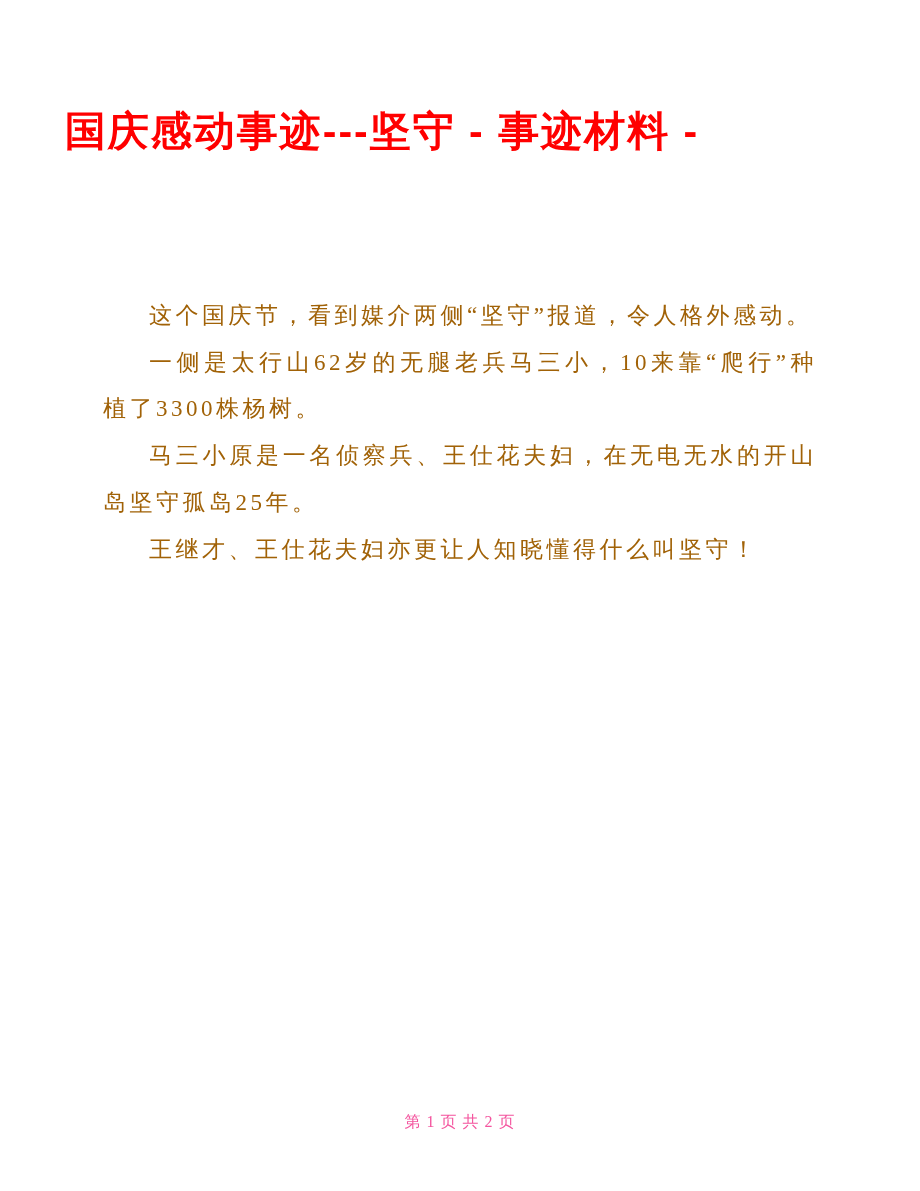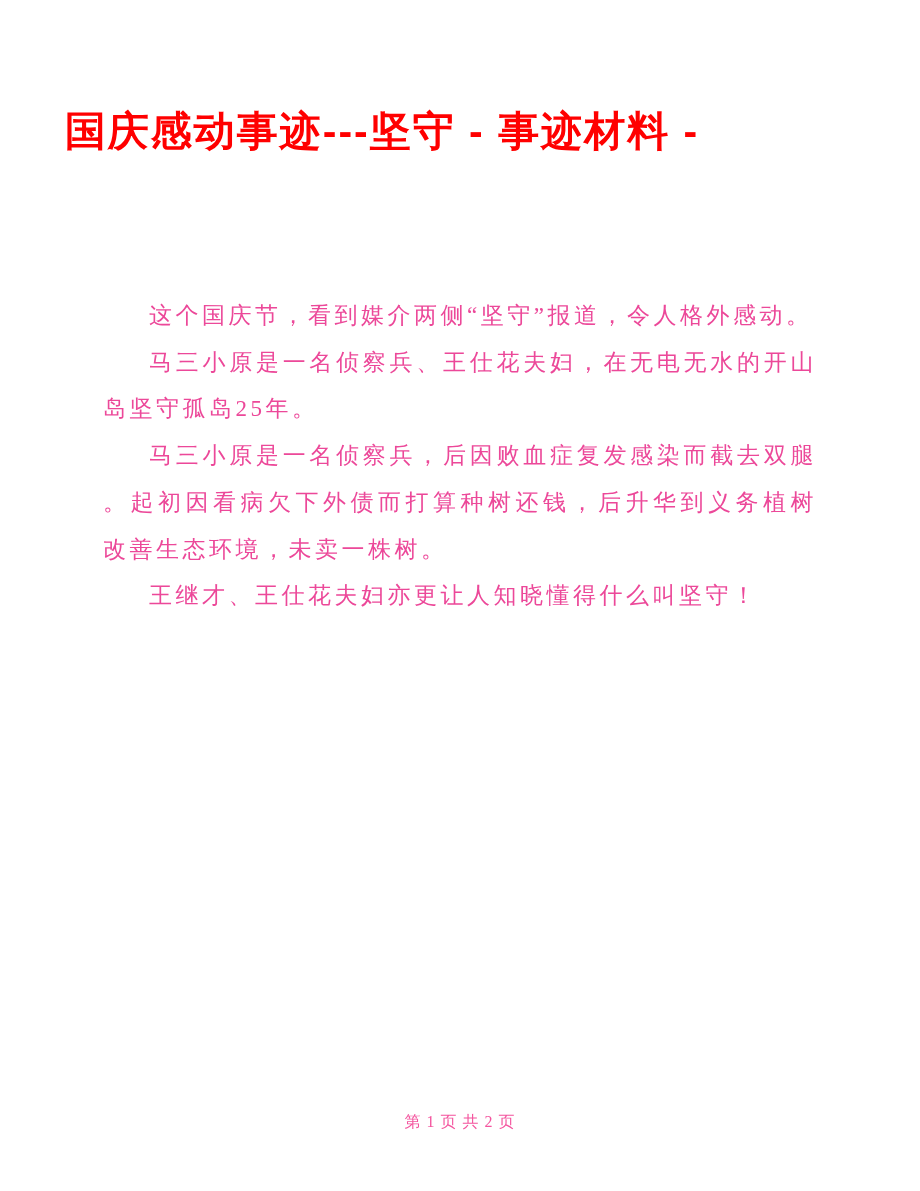--- a/index.html
+++ b/index.html
@@ -26,21 +26,21 @@
     font-weight: 900;
     font-size: 41px;
     letter-spacing: 2px;
     white-space: nowrap;
   }
   .doc-body {
     position: absolute;
     top: 293px;
     left: 103px;
     width: 714px;
-    color: #ec4899;
+    color: #a16207;
     font-family: "Liberation Serif", "DejaVu Serif", serif;
     font-size: 23px;
     line-height: 46.7px;
     letter-spacing: 3.5px;
     text-align: justify;
     text-justify: inter-character;
     line-break: anywhere;
     word-break: break-all;
   }
   .doc-body p {
@@ -62,20 +62,20 @@
 </style>
 </head>
 <body>
 
 <div class="page">
 
   <h1 class="doc-title">国庆感动事迹---坚守 - 事迹材料 -</h1>
 
   <div class="doc-body">
     <p>这个国庆节，看到媒介两侧“坚守”报道，令人格外感动。</p>
+    <p>一侧是太行山62岁的无腿老兵马三小，10来靠“爬行”种植了3300株杨树。</p>
     <p>马三小原是一名侦察兵、王仕花夫妇，在无电无水的开山岛坚守孤岛25年。</p>
-    <p>马三小原是一名侦察兵，后因败血症复发感染而截去双腿。起初因看病欠下外债而打算种树还钱，后升华到义务植树改善生态环境，未卖一株树。</p>
     <p>王继才、王仕花夫妇亦更让人知晓懂得什么叫坚守！</p>
   </div>
 
   <div class="page-footer">第 1 页 共 2 页</div>
 
 </div>
 
 </body></html>

